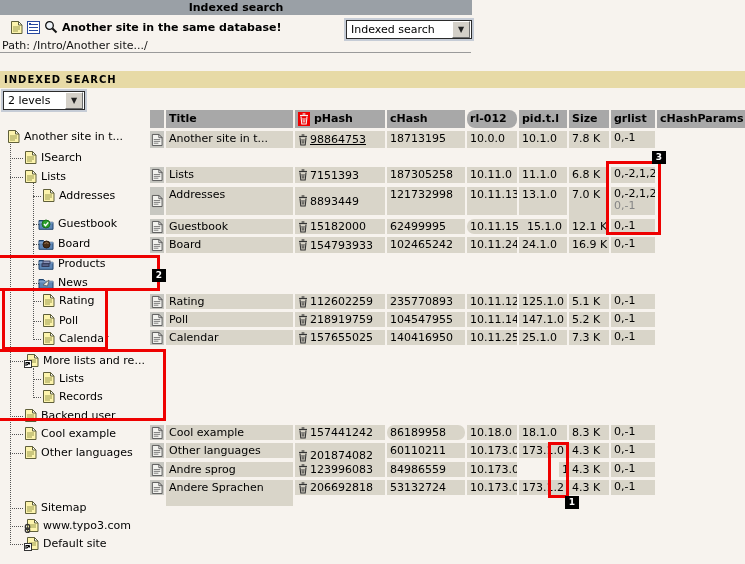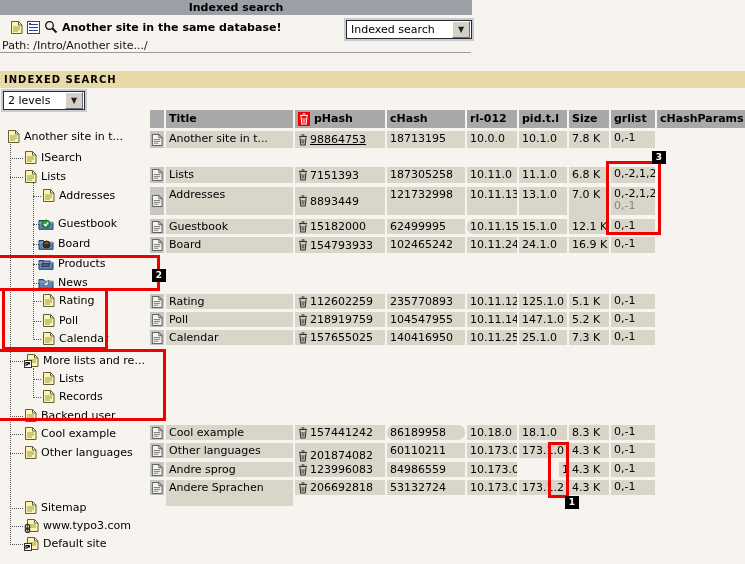--- a/index.html
+++ b/index.html
@@ -388,21 +388,21 @@
     <line x1="1" y1="2.5" x2="9" y2="2.5" stroke="#f4f4f4" stroke-width="1.2"></line>
     <line x1="3.6" y1="1" x2="6.4" y2="1" stroke="#f4f4f4" stroke-width="1.2"></line>
     <path d="M2 3.5 L2.8 11 h4.4 L8 3.5" fill="none" stroke="#f4f4f4" stroke-width="1.1"></path>
     <line x1="4" y1="5" x2="4.3" y2="9.5" stroke="#f4f4f4" stroke-width="0.9"></line>
     <line x1="6" y1="5" x2="5.7" y2="9.5" stroke="#f4f4f4" stroke-width="0.9"></line>
   </svg>
       </span>
       <span>pHash</span>
     </div>
     <div class="cell hcell pad" style="left: 387px; top: 110px; width: 78px; height: 18px; line-height: 18px;"><span>cHash</span></div>
-    <div class="cell hcell pad" style="left: 467px; top: 110px; width: 50px; height: 18px; line-height: 18px;"><span>rl-012</span></div>
+    <div class="cell hcell pad" style="left: 467px; top: 110px; width: 50px; height: 18px; line-height: 18px; border-radius: 8px;"><span>rl-012</span></div>
     <div class="cell hcell pad" style="left: 519px; top: 110px; width: 48px; height: 18px; line-height: 18px;"><span>pid.t.l</span></div>
     <div class="cell hcell pad" style="left: 569px; top: 110px; width: 40px; height: 18px; line-height: 18px;"><span>Size</span></div>
     <div class="cell hcell pad" style="left: 611px; top: 110px; width: 44px; height: 18px; line-height: 18px;"><span>grlist</span></div>
     <div class="cell hcell pad" style="left: 657px; top: 110px; width: 88px; height: 18px; line-height: 18px;"><span>cHashParams</span></div>
     <div class="cell icell" style="left: 150px; top: 131px; width: 14px; height: 17px; line-height: 15px;">
       <svg width="12" height="14" viewBox="0 0 13 15">
     <path d="M1.5 1.5 h7 l3.5 3.5 v8.5 h-10.5 z" fill="#f2f2ee" stroke="#555" stroke-width="1"></path>
     <path d="M8.5 1.5 l3.5 3.5 h-3.5 z" fill="#fff" stroke="#555" stroke-width="1"></path>
     <line x1="3" y1="7" x2="10" y2="7" stroke="#777"></line>
     <line x1="3" y1="9" x2="10" y2="9" stroke="#777"></line>
@@ -505,21 +505,21 @@
     <line x1="3.6" y1="1" x2="6.4" y2="1" stroke="#333" stroke-width="1.2"></line>
     <path d="M2 3.5 L2.8 11 h4.4 L8 3.5" fill="none" stroke="#333" stroke-width="1.1"></path>
     <line x1="4" y1="5" x2="4.3" y2="9.5" stroke="#333" stroke-width="0.9"></line>
     <line x1="6" y1="5" x2="5.7" y2="9.5" stroke="#333" stroke-width="0.9"></line>
   </svg>
       </span>
       <span>15182000</span>
     </div>
     <div class="cell dcell pad" style="left: 387px; top: 219px; width: 78px; height: 15px; line-height: 15px;">62499995</div>
     <div class="cell dcell pad" style="left: 467px; top: 219px; width: 62px; height: 15px; line-height: 15px; border-radius: 7px;">10.11.15</div>
-    <div class="cell dcell pad" style="left: 519px; top: 219px; width: 48px; height: 15px; line-height: 15px;">15.1.0</div>
+    <div class="cell dcell pad" style="left: 519px; top: 219px; width: 48px; height: 15px; line-height: 15px; text-align: center;">15.1.0</div>
     <div class="cell dcell pad" style="left: 569px; top: 219px; width: 40px; height: 15px; line-height: 15px;">12.1 K</div>
     <div class="cell dcell pad" style="left: 611px; top: 219px; width: 44px; height: 15px; line-height: 15px;">
       <div style="line-height:13px;">0,-1</div>
     </div>
     <div class="cell icell" style="left: 150px; top: 237px; width: 14px; height: 16px; line-height: 15px;">
       <svg width="12" height="14" viewBox="0 0 13 15">
     <path d="M1.5 1.5 h7 l3.5 3.5 v8.5 h-10.5 z" fill="#f2f2ee" stroke="#555" stroke-width="1"></path>
     <path d="M8.5 1.5 l3.5 3.5 h-3.5 z" fill="#fff" stroke="#555" stroke-width="1"></path>
     <line x1="3" y1="7" x2="10" y2="7" stroke="#777"></line>
     <line x1="3" y1="9" x2="10" y2="9" stroke="#777"></line>

